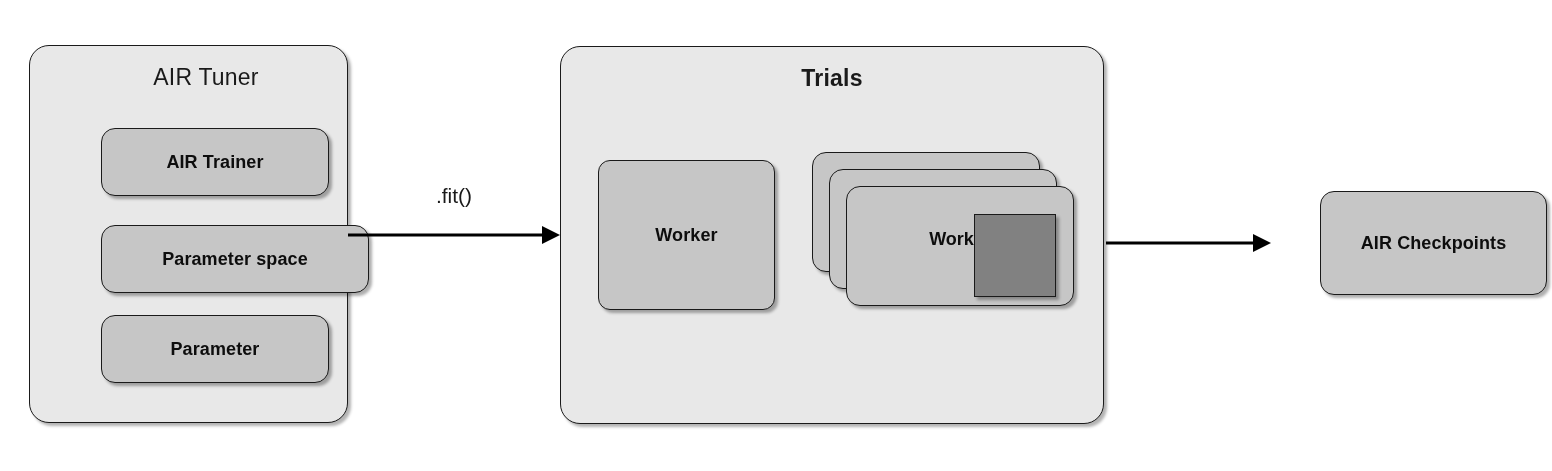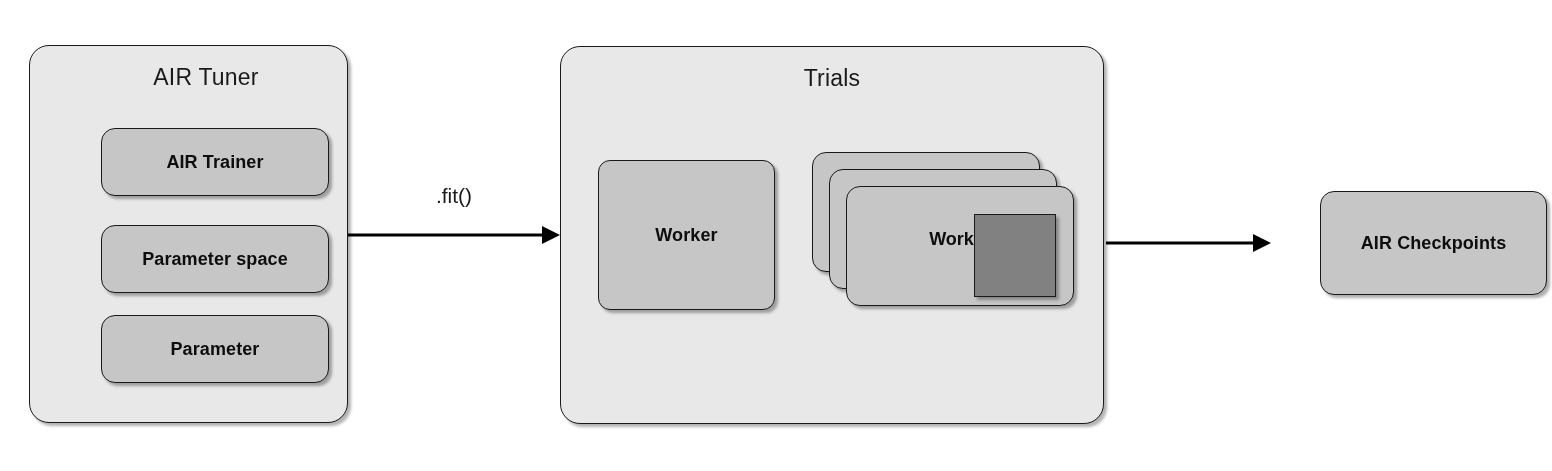--- a/index.html
+++ b/index.html
@@ -110,37 +110,37 @@
 <div id="canvas">
 
   <div class="group" style="left:29px; top:45px; width:319px; height:378px;">
     <div class="group-title" style="top:18px;padding-left:35px;">AIR Tuner</div>
   </div>
 
   <div class="node pill" style="left:75px; top:128px; width:228px; height:68px;">
     <span class="node-label">AIR Trainer</span>
   </div>
 
-  <div class="node pill" style="left:75px; top:225px; width:228px; height:68px;">
+  <div class="node pill" style="left:75px; top:225px; width:268px; height:68px;">
     <span class="node-label">Parameter space</span>
   </div>
 
   <div class="node pill" style="left:75px; top:315px; width:228px; height:68px;">
     <span class="node-label">Parameter</span>
   </div>
 
   <div class="arrow-label" style="left:348px; top:184px; width:212px;">.fit()</div>
 
   <svg class="arrow-svg" style="left:348px; top:223px;" width="214" height="24" viewBox="0 0 214 24">
     <line x1="0" y1="12" x2="196" y2="12" stroke="#000000" stroke-width="3.2"></line>
     <polygon points="194,3 212,12 194,21" fill="#000000"></polygon>
   </svg>
 
   <div class="group" style="left:560px; top:46px; width:544px; height:378px;">
-    <div class="group-title" style="top:18px;">Trials</div>
+    <div class="group-title" style="top:18px;font-weight:bold;">Trials</div>
   </div>
 
   <div class="node soft" style="left:598px; top:160px; width:177px; height:150px;">
     <span class="node-label">Worker</span>
   </div>
 
   <div class="stack-card" style="left:812px; top:152px; width:228px; height:120px;"></div>
 
   <div class="stack-card" style="left:829px; top:169px; width:228px; height:120px;"></div>
 

